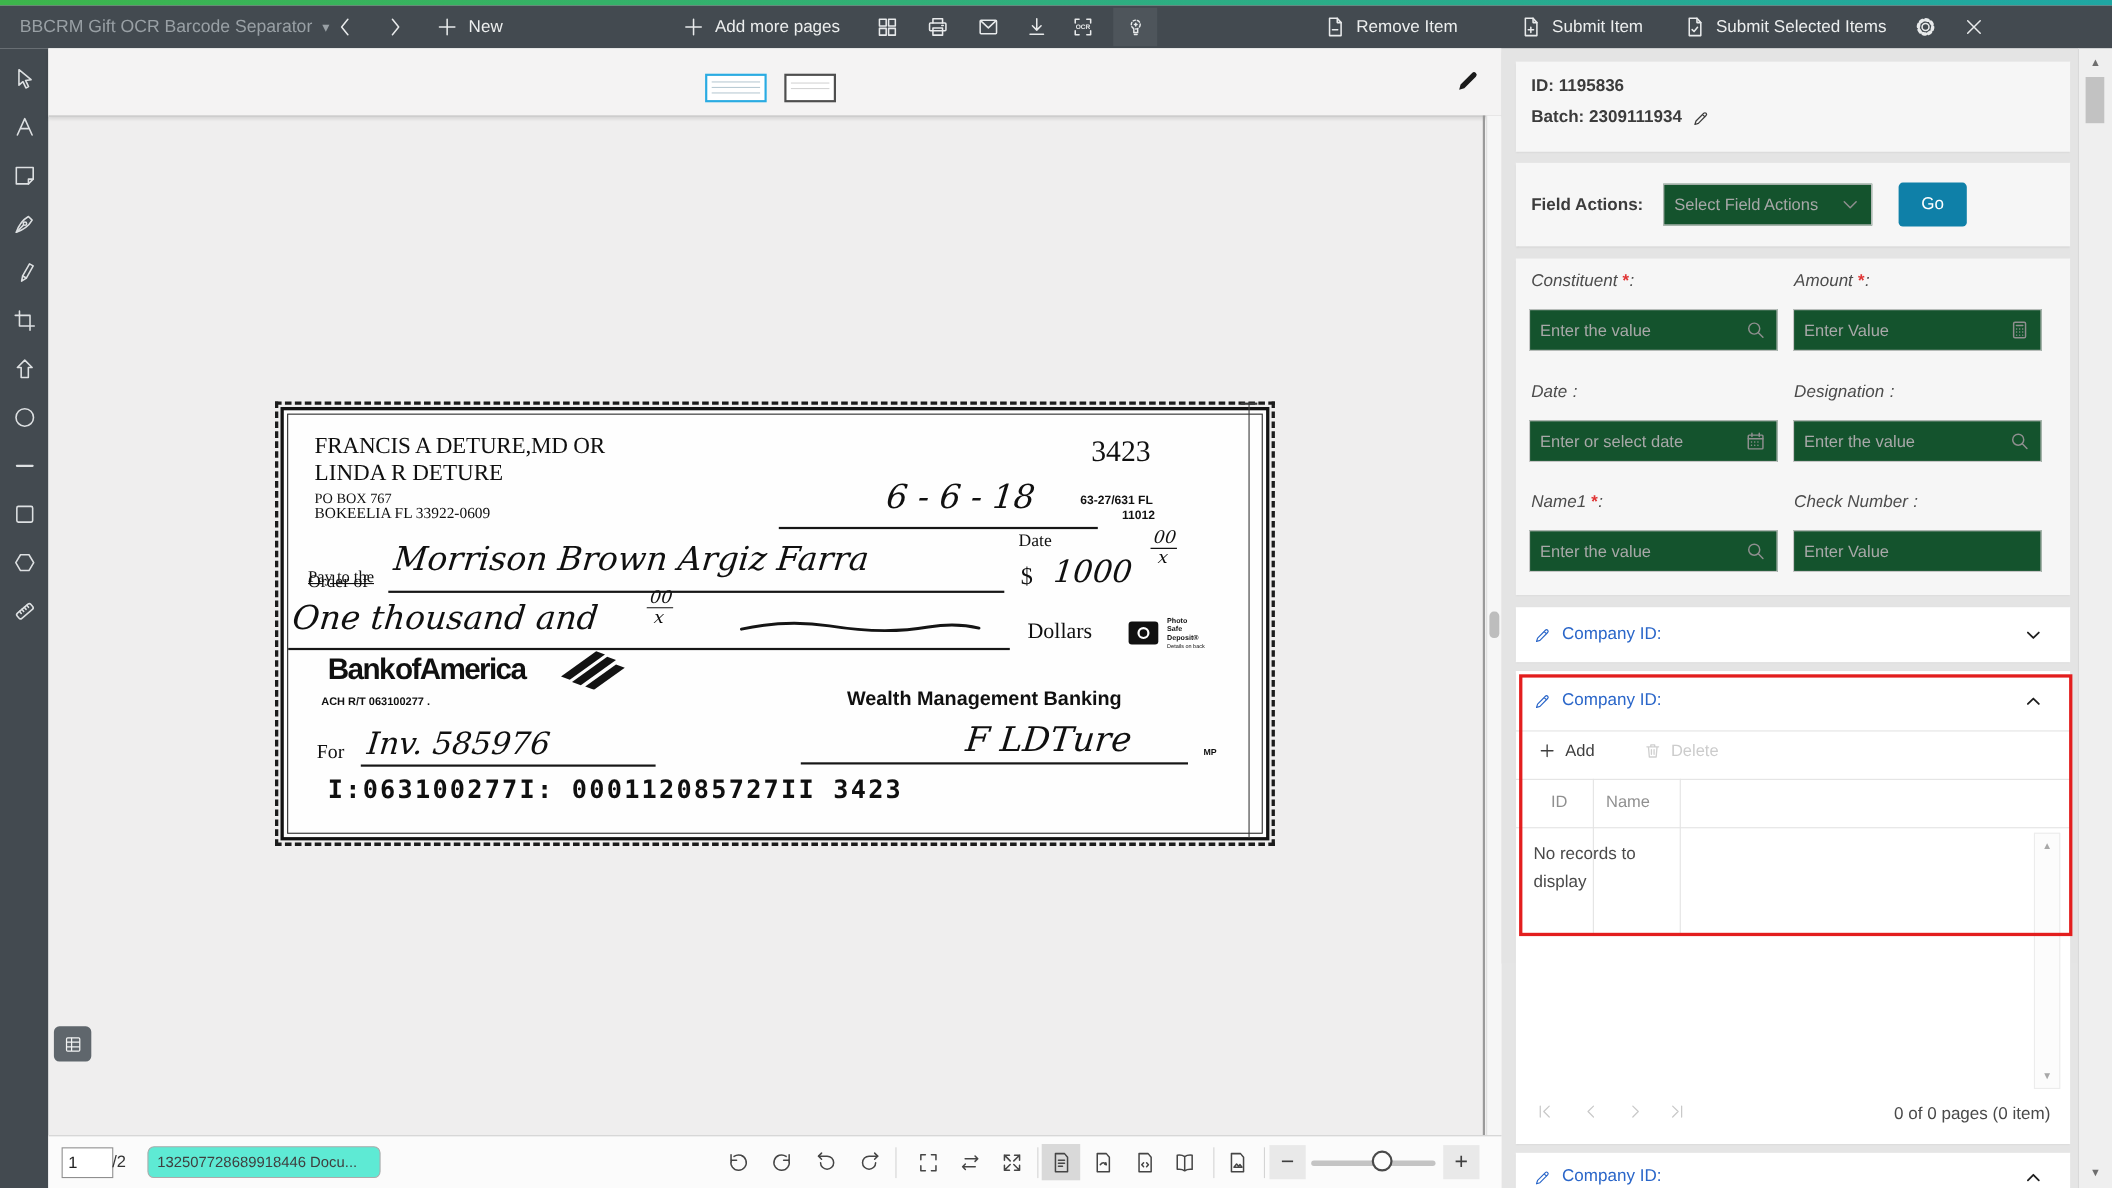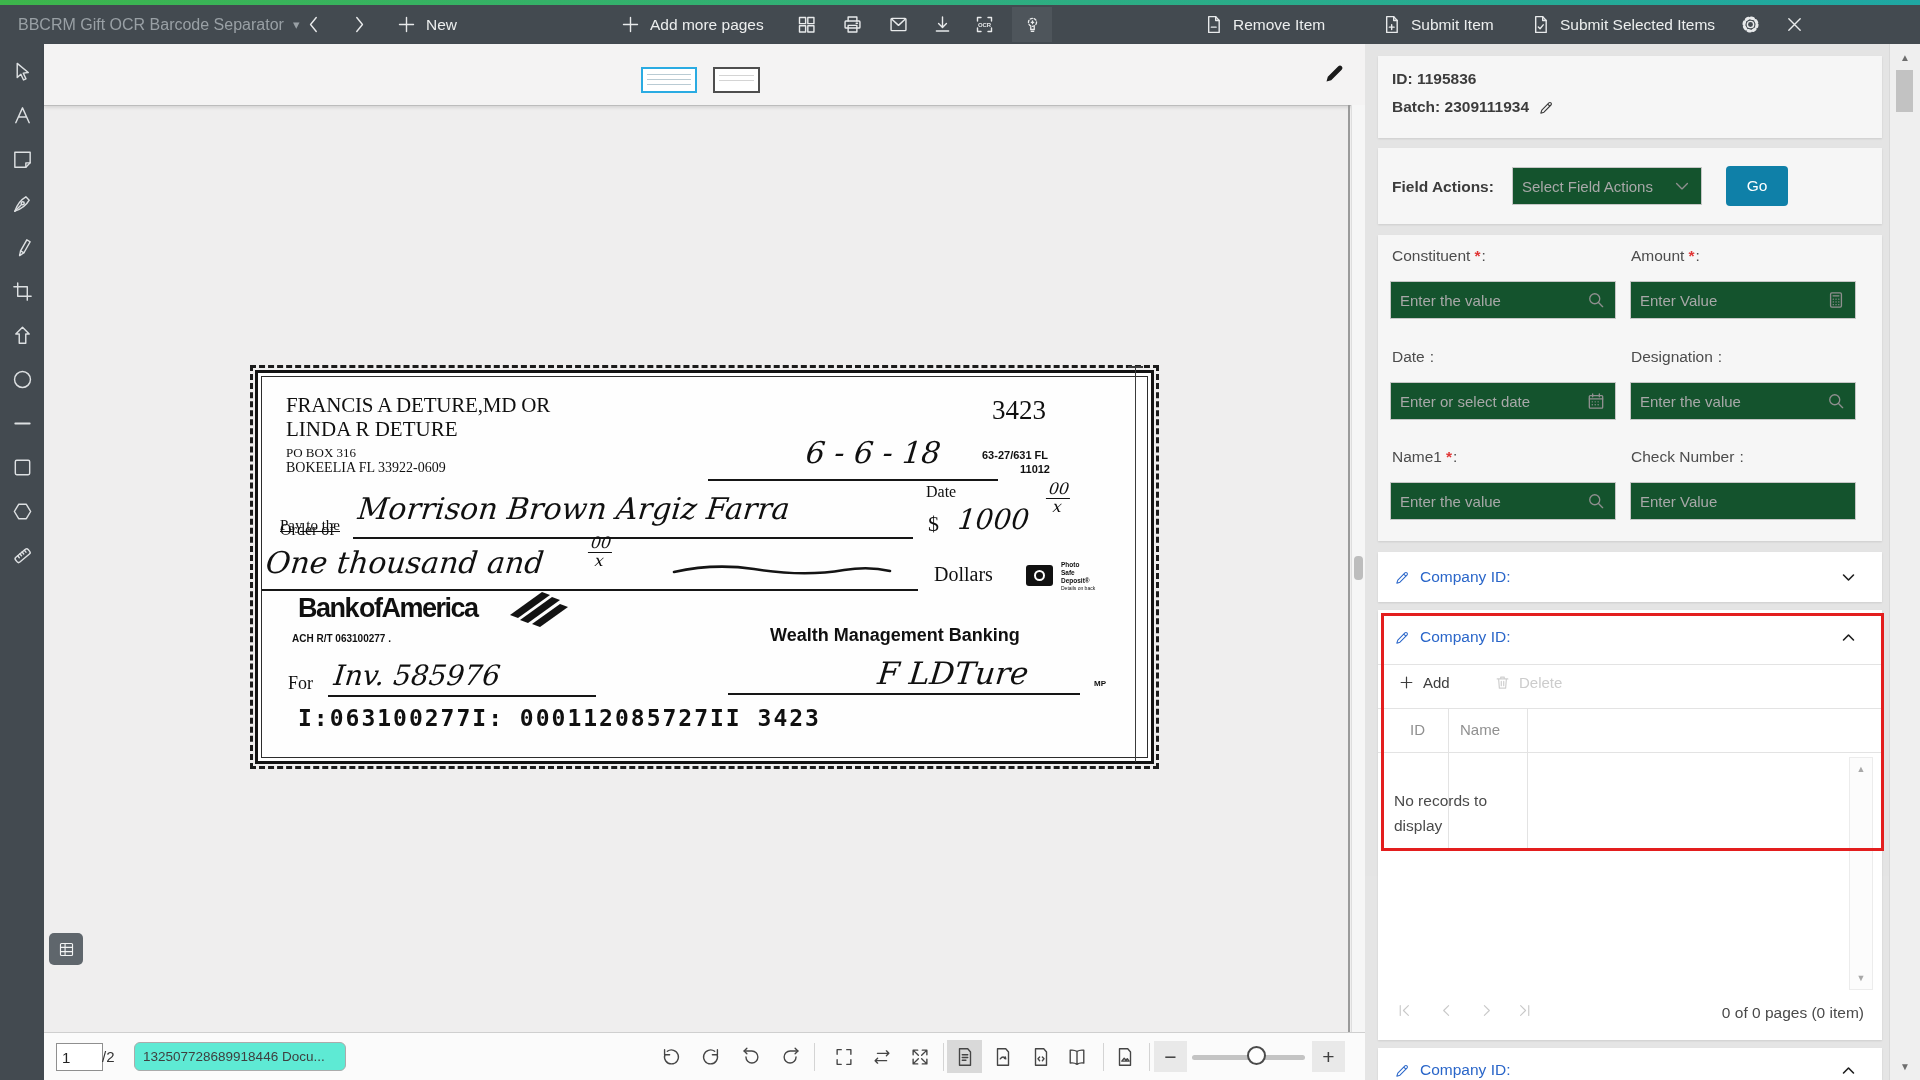--- a/index.html
+++ b/index.html
@@ -68,21 +68,21 @@
         color:#3f3f3f;font-size:21px;}
   .ztrack{position:absolute;left:1148px;top:22px;width:113px;height:5px;background:#c4c4c4;border-radius:3px;}
   .zthumb{position:absolute;left:1203px;top:13px;width:19px;height:19px;border-radius:50%;background:#fdfdfd;
           border:2.5px solid #4a4a4a;box-sizing:border-box;}
 
   
   .panel{position:absolute;left:1365px;top:44px;width:524px;height:832px;background:#e4e4e4;}
   .card{position:absolute;left:13px;width:504px;background:#f6f6f6;box-shadow:0 1px 2px rgba(0,0,0,.10);box-sizing:border-box;}
   .cardwhite{background:#ffffff;}
   .plabel{font-size:15.5px;color:#3c3c3c;font-weight:bold;}
-  .flabel{font-size:15.5px;color:#4c4c4c;}
+  .flabel{font-size:15.5px;color:#4c4c4c;font-style:italic;}
   .star{color:#e03535;margin:0 1px 0 4px;font-weight:bold;}
   .finput{position:absolute;height:38px;background:#14532d;border:1px solid #c6c6c6;display:flex;align-items:center;
           padding:0 9px;box-sizing:border-box;}
   .finput .ph{flex:1;font-size:15px;color:#a8a8a8;white-space:nowrap;overflow:hidden;}
   .gico svg{width:20px;height:20px;stroke:#8f8f8f;fill:none;stroke-width:1.6;stroke-linecap:round;stroke-linejoin:round;}
   .bluelink{color:#2a66c9;font-size:15.5px;}
   .penblue svg{width:17px;height:17px;stroke:#2a66c9;fill:none;stroke-width:1.5;stroke-linecap:round;stroke-linejoin:round;}
   .chev svg{width:17px;height:17px;stroke:#1e1e1e;fill:none;stroke-width:2.3;stroke-linecap:round;stroke-linejoin:round;}
   .gobtn{position:absolute;left:348px;top:18px;width:62px;height:40px;background:#0f80a8;border-radius:4px;
          color:#fff;font-size:15.5px;display:flex;align-items:center;justify-content:center;}
@@ -296,21 +296,21 @@
       <div class="abs" style="left:1272px;top:12px;width:36px;height:36px;display:flex;align-items:center;justify-content:center;">
         <svg viewBox="0 0 24 24" style="width:24px;height:24px;">
             <path d="M4.5 19.5 L5.8 14.8 L16.3 4.3 a2.4 2.4 0 0 1 3.4 3.4 L9.2 18.2 Z" fill="#1b1b1b"></path>
           </svg>
       </div>
     </div>
 
     <div class="check">
       <div class="abs serif" style="left:28px;top:20px;font-size:21px;letter-spacing:-0.2px;">FRANCIS A DETURE,MD OR</div>
       <div class="abs serif" style="left:28px;top:44px;font-size:21px;">LINDA R DETURE</div>
-      <div class="abs serif" style="left:28px;top:72px;font-size:13px;">PO BOX 316</div>
+      <div class="abs serif" style="left:28px;top:72px;font-size:13px;">PO BOX 767</div>
       <div class="abs serif" style="left:28px;top:87px;font-size:14px;">BOKEELIA FL 33922-0609</div>
 
       <div class="abs" style="left:734px;top:22px;font-size:27px;font-family:Liberation Serif, serif;">3423</div>
       <div class="abs" style="left:724px;top:76px;font-size:11px;font-weight:bold;">63-27/631 FL</div>
       <div class="abs" style="left:762px;top:90px;font-size:11px;font-weight:bold;">11012</div>
 
       <div class="abs hw" style="left:548px;top:62px;font-size:30px;">6 - 6 - 18</div>
       <div class="ck-line" style="left:450px;top:106px;width:290px;height:2px;"></div>
       <div class="abs serif" style="left:668px;top:110px;font-size:16px;">Date</div>
 
@@ -614,21 +614,21 @@
         <span style="font-size:15px;color:#cccccc;">Delete</span>
       </div>
 
       <div class="gridline" style="left:0;top:98px;width:100%;height:1px;"></div>
       <div class="gridline" style="left:0;top:142px;width:100%;height:1px;"></div>
       <div class="gridline" style="left:70px;top:98px;width:1px;height:142px;"></div>
       <div class="gridline" style="left:149px;top:98px;width:1px;height:142px;"></div>
       <span class="abs colhdr" style="left:32px;top:111px;">ID</span>
       <span class="abs colhdr" style="left:82px;top:111px;">Name</span>
 
-      <div class="abs" style="left:16px;top:154px;width:112px;font-size:15.5px;color:#4a4a4a;line-height:25px;margin-top:24px;">No records to display</div>
+      <div class="abs" style="left:16px;top:154px;width:112px;font-size:15.5px;color:#4a4a4a;line-height:25px;">No records to display</div>
 
       <div class="inscroll">
         <span class="arrw" style="top:6px;">▲</span>
         <span class="arrw" style="bottom:6px;">▼</span>
       </div>
 
       <span class="abs pgnav" style="left:18px;top:392px;">
           <svg viewBox="0 0 24 24">
             <path d="M6 5 V19 M17.5 5 L10.5 12 L17.5 19"></path>
           </svg>

